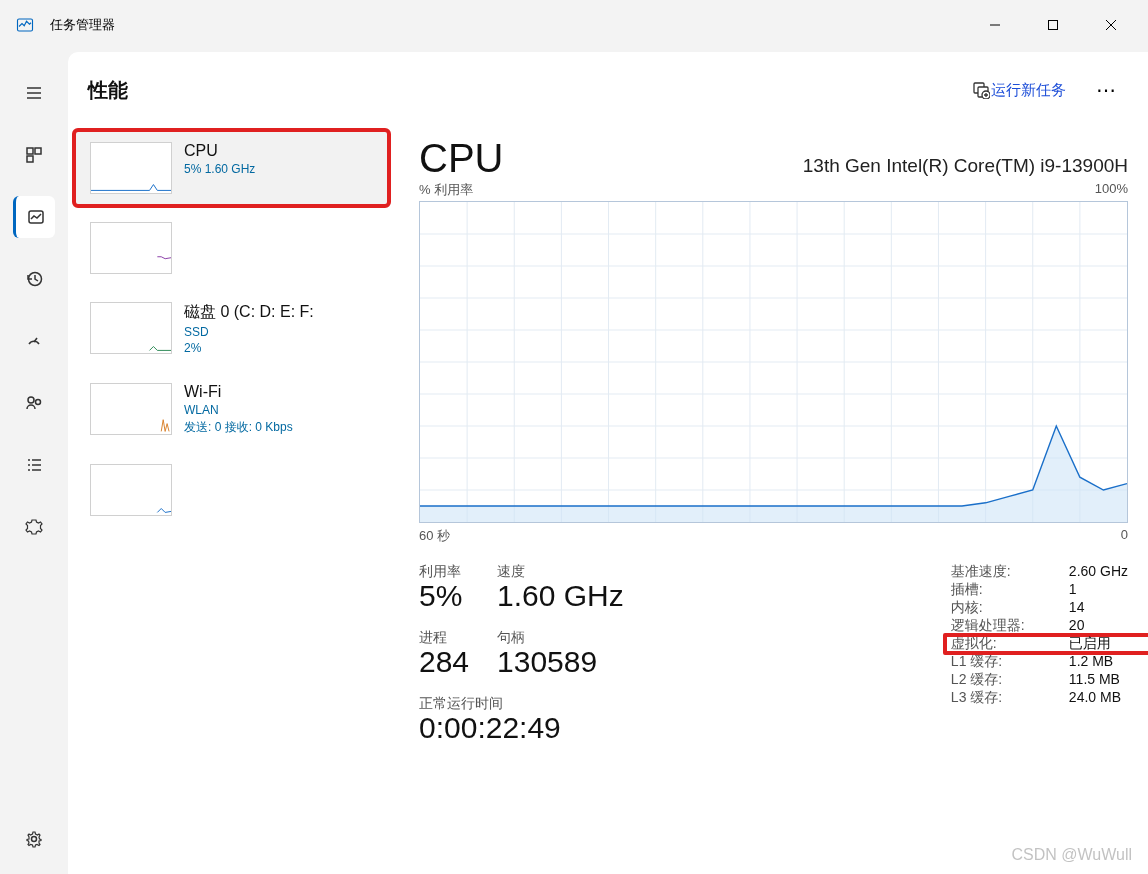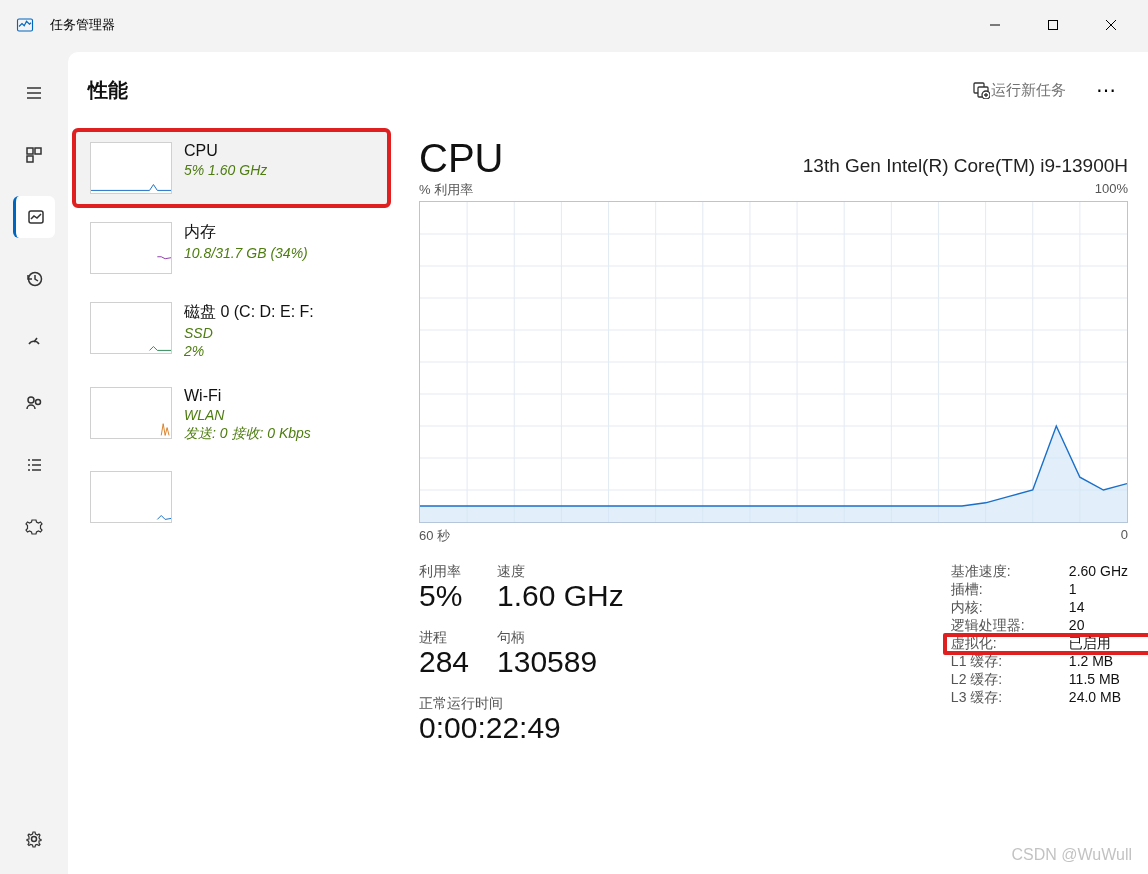--- a/index.html
+++ b/index.html
@@ -17,33 +17,33 @@
     .navrail { width: 68px; display: flex; flex-direction: column; align-items: center; padding-top: 22px; gap: 20px; }
     .nav-btn { width: 42px; height: 42px; display: flex; align-items: center; justify-content: center; border-radius: 6px; color: #333; }
     .nav-btn.selected { background: #fff; border-left: 3px solid #0067c0; border-radius: 6px; }
     .nav-spacer { flex: 1; }
 
     .content-card { flex: 1; background: #fff; border-radius: 10px 0 0 0; margin: 2px 0 0 0; display: flex; flex-direction: column; overflow: hidden; position: relative; }
 
     .content-header { display: flex; align-items: center; height: 76px; padding: 0 20px; }
     .page-title { font-size: 20px; font-weight: 600; color: #111; }
     .header-actions { margin-left: auto; display: flex; align-items: center; gap: 10px; }
-    .run-task-btn { display: flex; align-items: center; gap: 1px; font-size: 15px; color: #737373; padding: 6px 10px; }
+    .run-task-btn { display: flex; align-items: center; gap: 1px; font-size: 15px; color: #1d4ed8; padding: 6px 10px; }
     .more-btn { padding: 6px 10px; font-size: 20px; letter-spacing: 2px; }
 
     .content-body { flex: 1; display: flex; }
 
     
     .perf-list { width: 327px; display: flex; flex-direction: column; }
     .perf-item { display: flex; gap: 12px; padding: 14px 12px 14px 18px; align-items: flex-start; border-radius: 6px; margin: 0 4px; }
     .perf-item.selected { background: #f2f2f2; outline: 4px solid #e02020; outline-offset: -4px; }
     .thumb { width: 82px; height: 52px; border: 1px solid #d0d0d0; background: #fff; display: flex; align-items: flex-end; }
     .perf-text { display: flex; flex-direction: column; gap: 2px; }
     .perf-name { font-size: 16px; color: #111; }
-    .perf-sub { font-size: 14px; color: #4d7c0f; font-style: italic; }
+    .perf-sub { font-size: 12px; color: #0369a1; }
 
     
     .detail { flex: 1; padding: 0 20px 0 24px; display: flex; flex-direction: column; }
     .detail-head { display: flex; align-items: baseline; padding-top: 8px; }
     .detail-title { font-size: 40px; font-weight: 400; color: #111; }
     .detail-model { margin-left: auto; font-size: 19px; color: #222; }
     .graph-hdr { display: flex; justify-content: space-between; font-size: 13px; color: #555; }
     .graph { width: 100%; height: 322px; border: 1px solid #b5c6da; margin-top: 2px; position: relative; }
     .graph svg { position: absolute; inset: 0; }
     .graph-ftr { display: flex; justify-content: space-between; font-size: 13px; color: #555; margin-top: 4px; }
@@ -188,24 +188,20 @@
             <div class="perf-name">CPU</div>
             <div class="perf-sub">5%  1.60 GHz</div>
           </div>
         </div>
         <div class="perf-item">
           <div class="thumb">
               <svg viewBox="0 0 82 52" width="82" height="52">
                 <polyline points="68,36 72,36 76,38 82,37" fill="none" stroke="#8b3fa8" stroke-width="1"></polyline>
               </svg>
             </div>
-          <div class="perf-text">
-            <div class="perf-name">内存</div>
-            <div class="perf-sub">10.8/31.7 GB (34%)</div>
-          </div>
         </div>
         <div class="perf-item">
           <div class="thumb">
               <svg viewBox="0 0 82 52" width="82" height="52">
                 <polyline points="60,50 64,46 68,50 82,50" fill="none" stroke="#2e8b57" stroke-width="1"></polyline>
               </svg>
             </div>
           <div class="perf-text">
             <div class="perf-name">磁盘 0 (C: D: E: F:</div>
             <div class="perf-sub">SSD</div>

